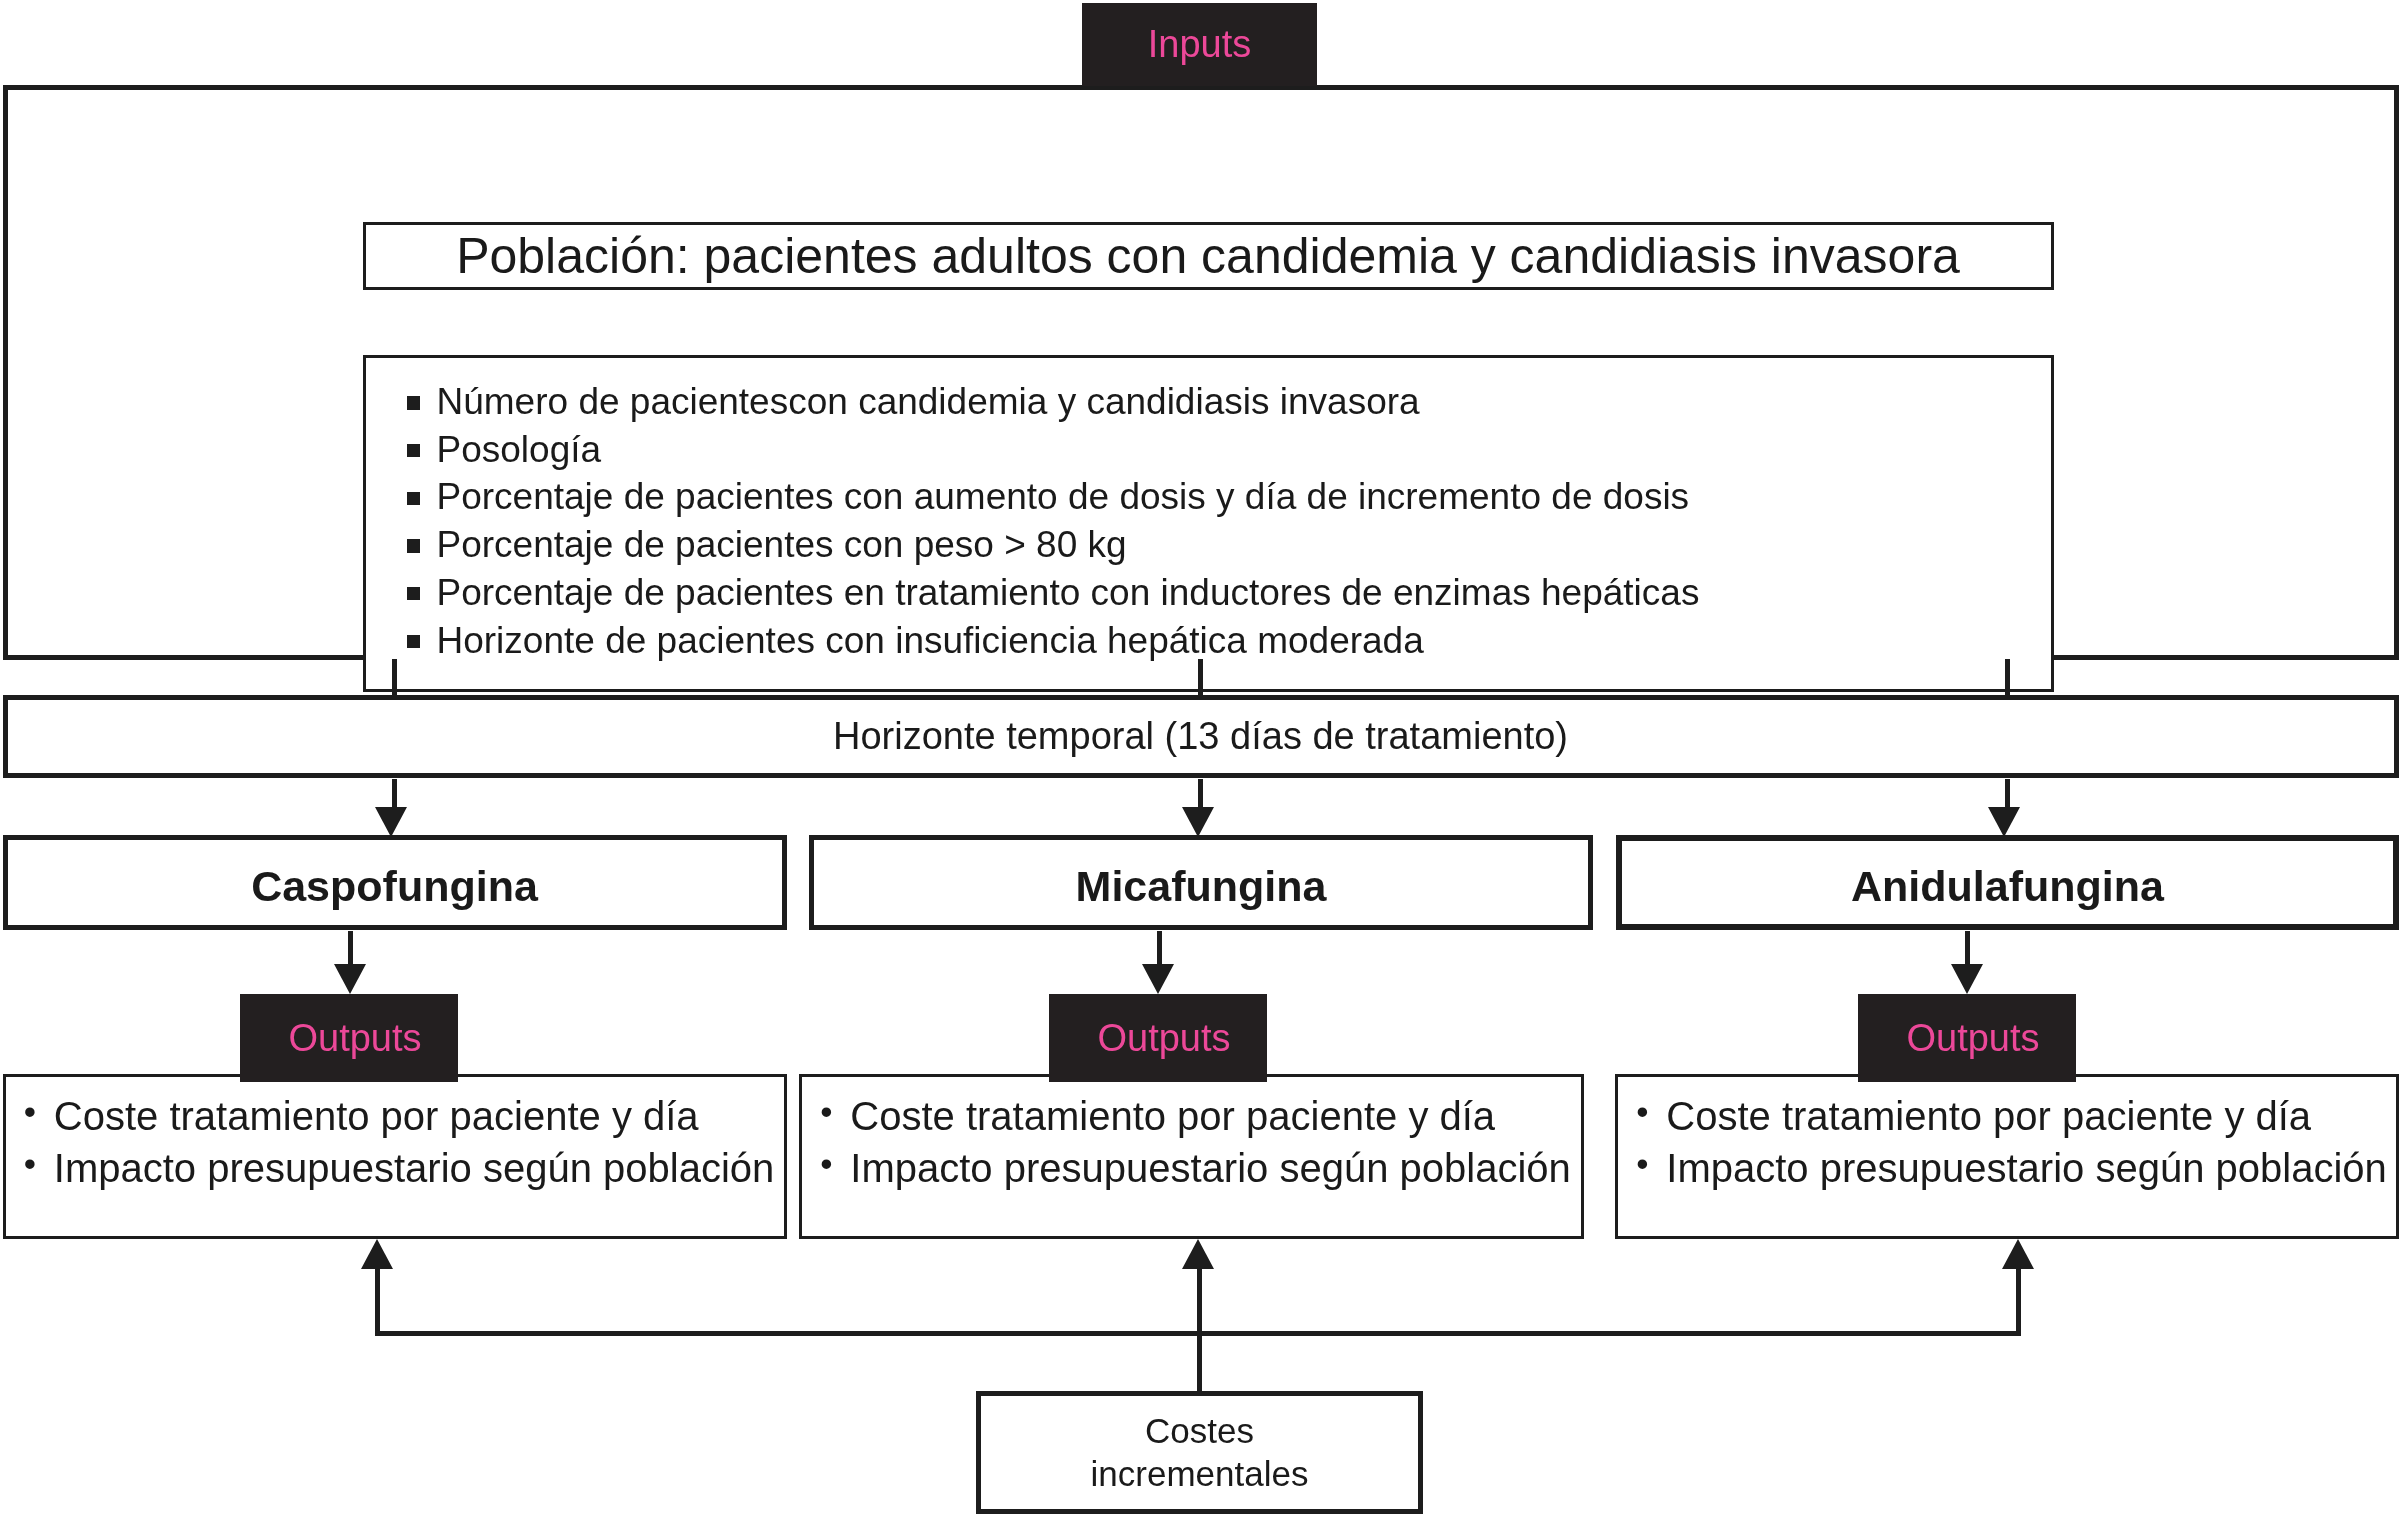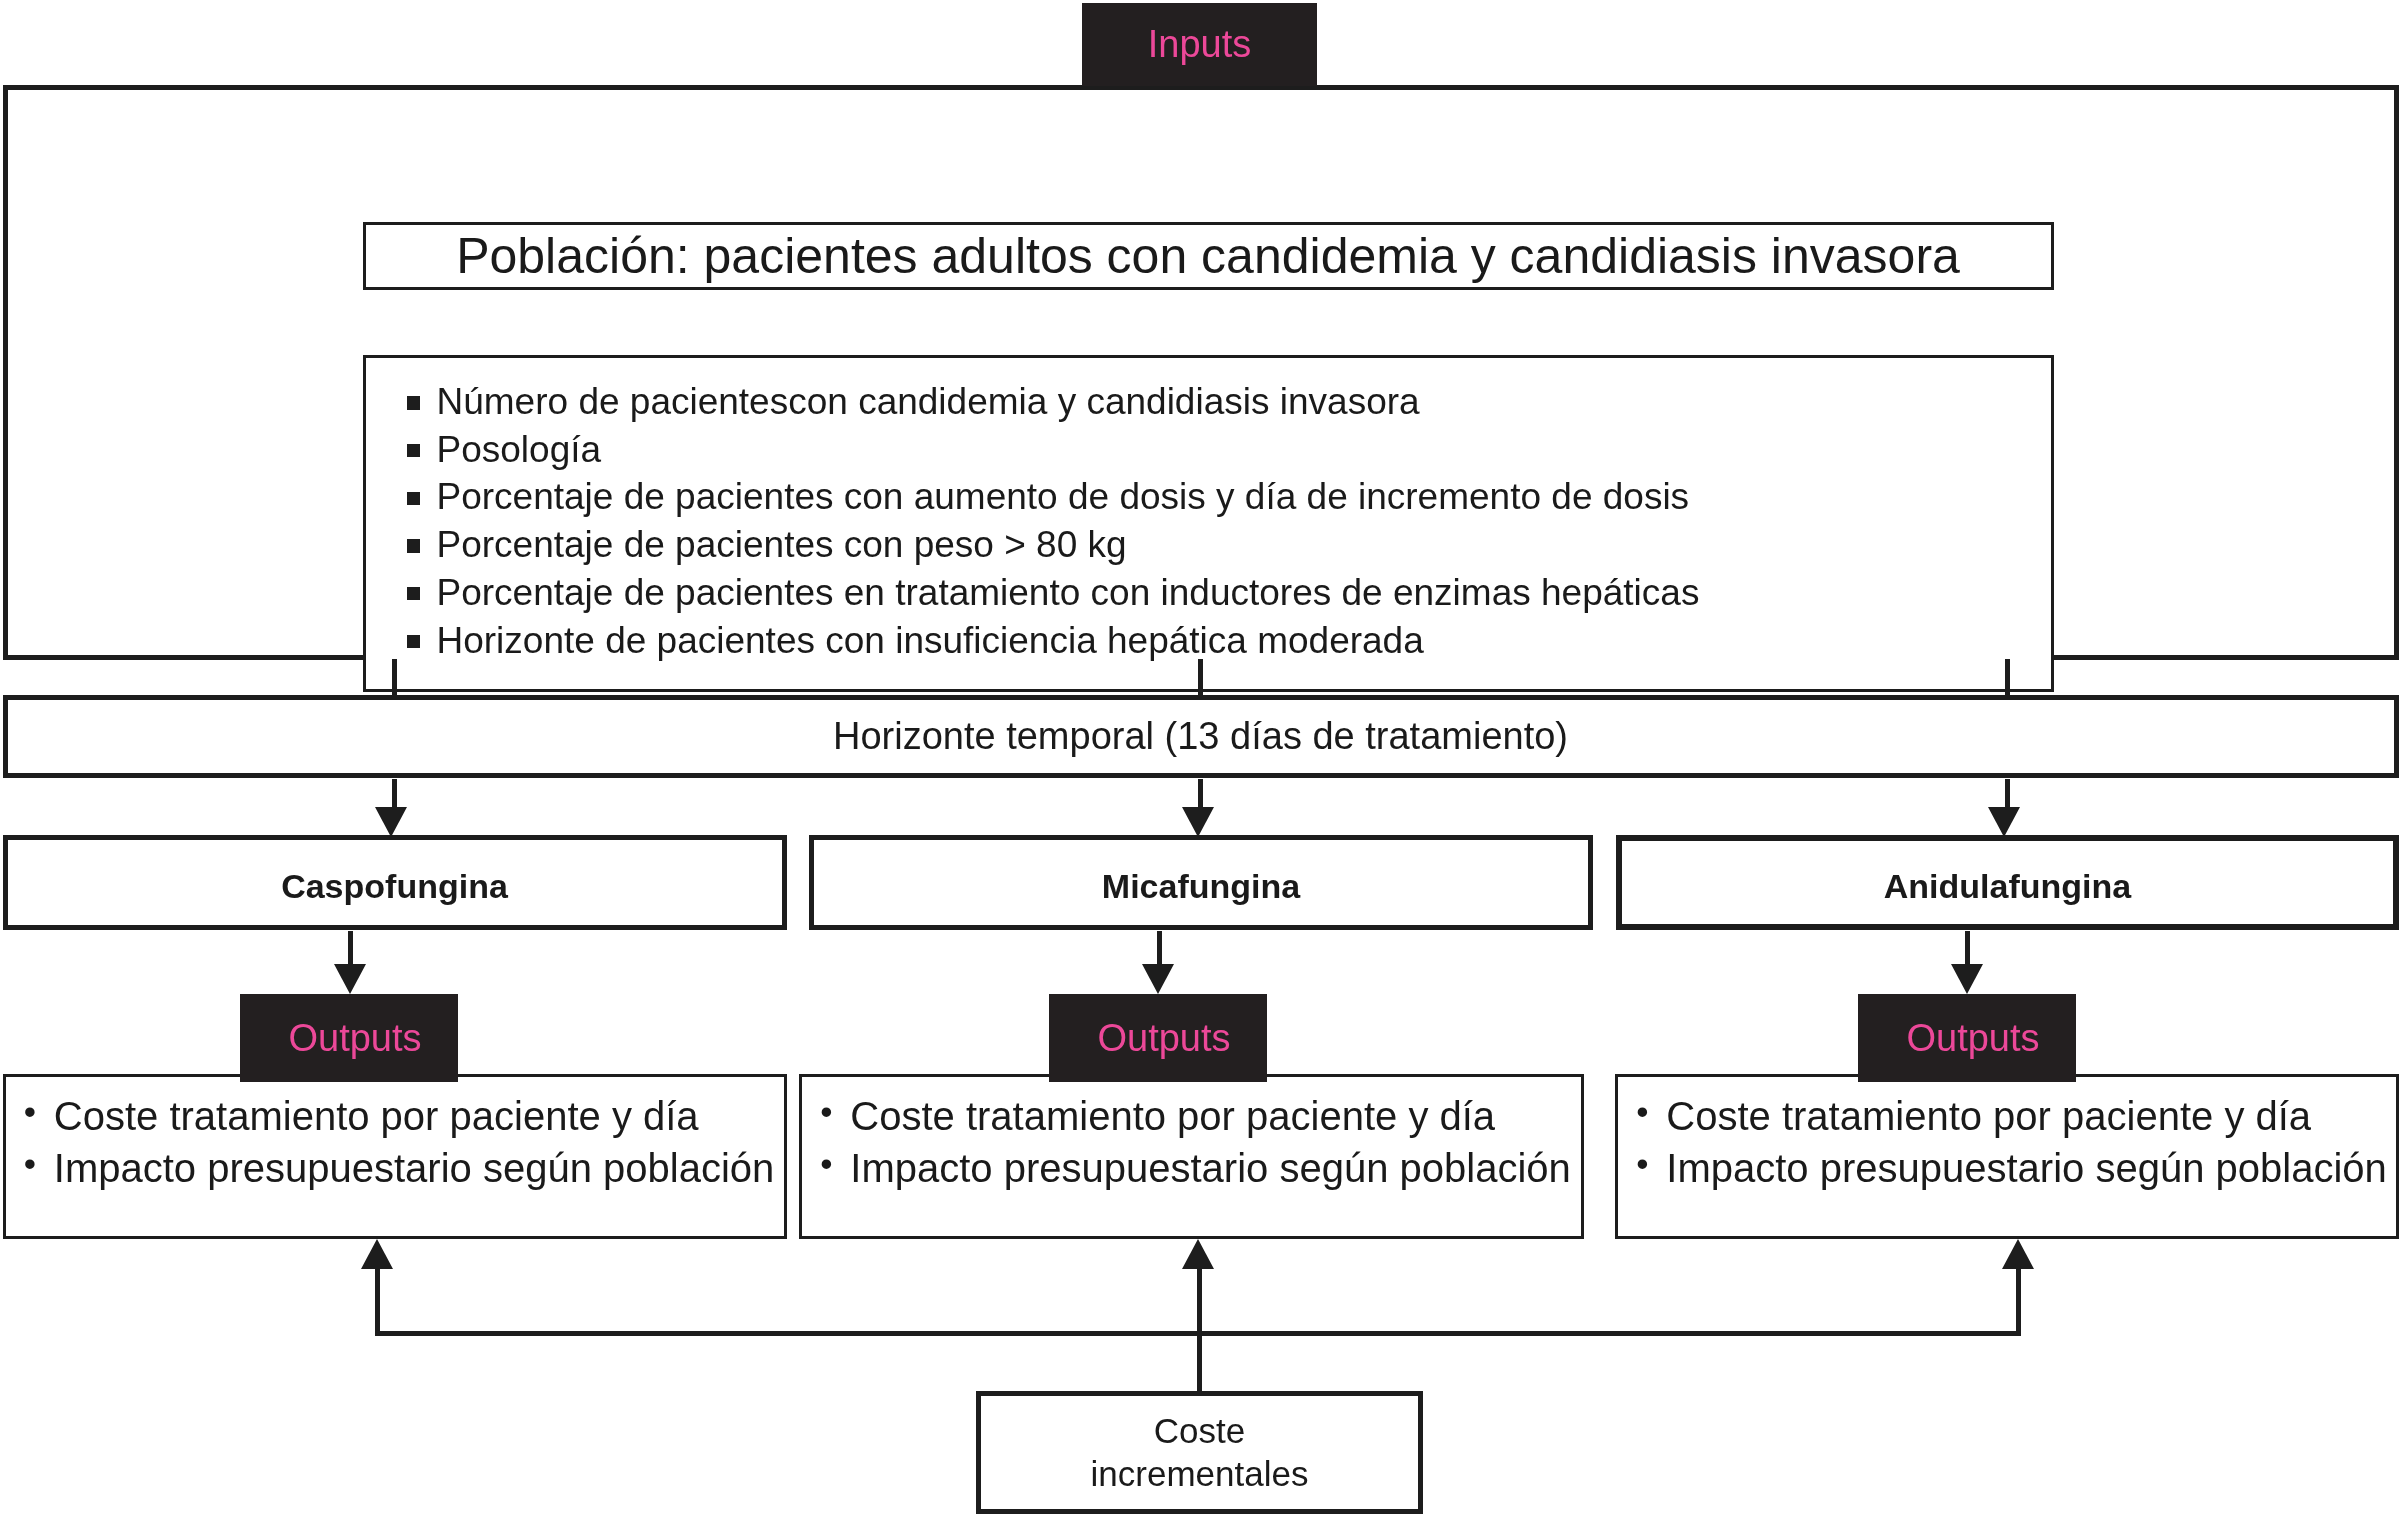--- a/index.html
+++ b/index.html
@@ -134,21 +134,21 @@
     font-size: 38px;
     white-space: nowrap;
   }
 
   .drug-box {
     top: 835px;
     height: 95px;
     border-width: 5px;
   }
   .drug-label {
-    font-size: 34px;
+    font-size: 43px;
     font-weight: bold;
     white-space: nowrap;
     margin-top: 8px;
   }
   #drug-box-1 { left: 2.5px;    width: 784px; }
   #drug-box-2 { left: 809px;  width: 784px; }
   #drug-box-3 { left: 1616px; width: 783px; border-width: 6.7px; }
 
   .outputs-banner {
     top: 994px;
@@ -298,18 +298,18 @@
   <div class="vline" style="left:1197px; top:1331px; height:62px;"></div>
 
   <div class="vline" style="left:375px;  top:1269px; height:65px;"></div>
   <div class="arrow-up" style="left:361px;  top:1239px;"></div>
   <div class="vline" style="left:1197px; top:1269px; height:65px;"></div>
   <div class="arrow-up" style="left:1182px; top:1239px;"></div>
   <div class="vline" style="left:2016px; top:1269px; height:65px;"></div>
   <div class="arrow-up" style="left:2002px; top:1239px;"></div>
 
   <div class="box" id="costs-box">
-    <span class="txt">Coste</span>
+    <span class="txt">Costes</span>
     <span class="txt">incrementales</span>
   </div>
 
 </div>
 
 
 </body></html>

